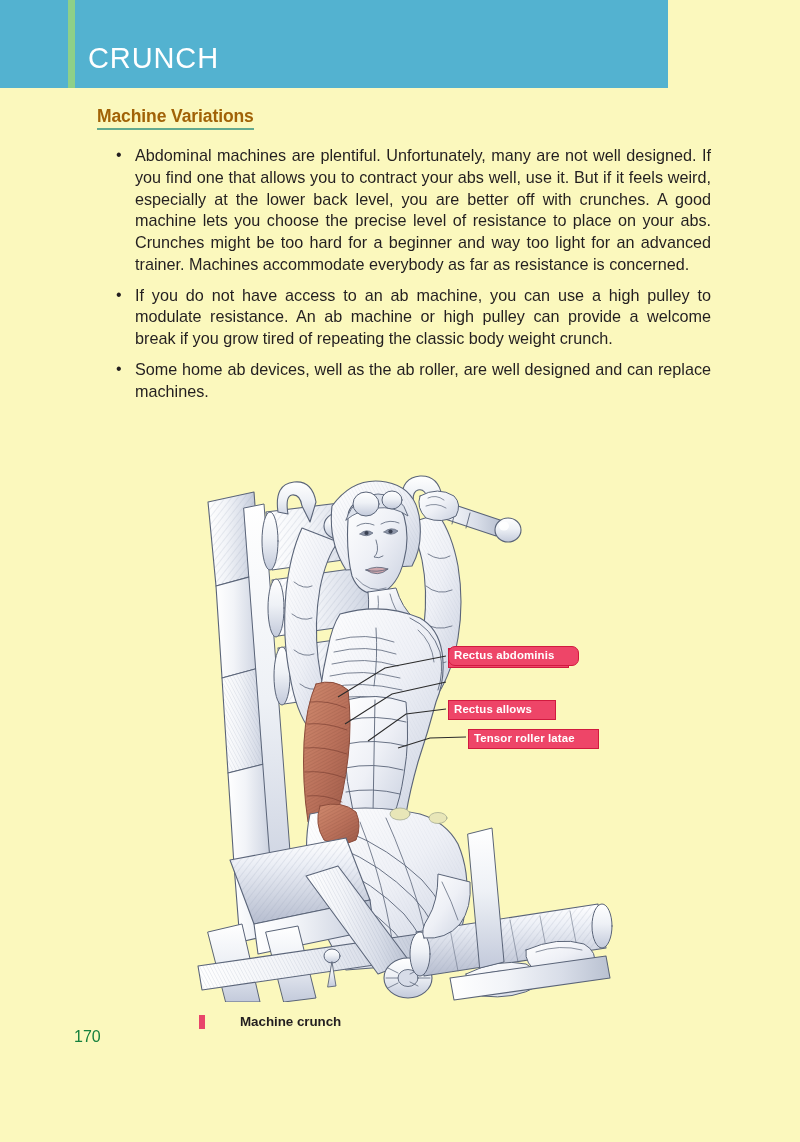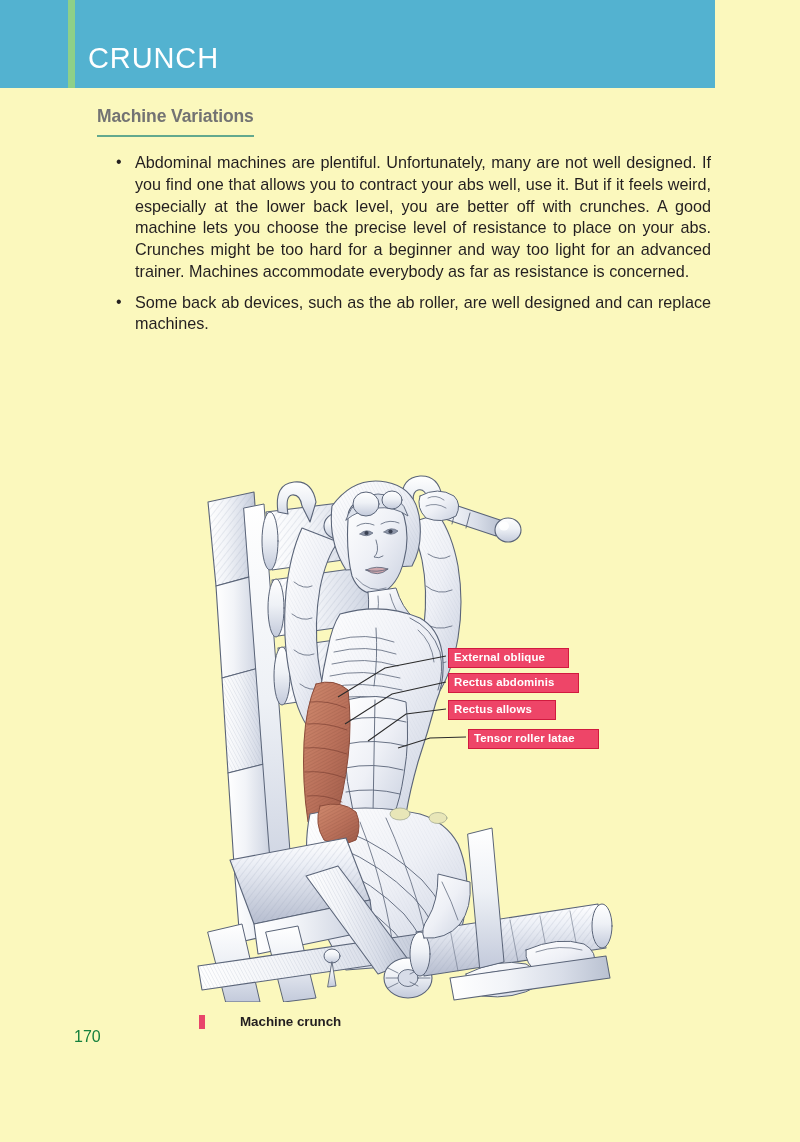--- a/index.html
+++ b/index.html
@@ -20,21 +20,20 @@
   }
 
   
   .header {
     position: absolute;
     left: 0;
     top: 0;
     width: 668px;
     height: 88px;
     background: #53b2d0;
-    padding-left: 47px;
   }
   .header-stripe {
     position: absolute;
     left: 68px;
     top: 0;
     width: 7px;
     height: 88px;
     background: #8ed089;
   }
   .header-title {
@@ -51,24 +50,24 @@
   
   .content {
     position: absolute;
     left: 97px;
     top: 106px;
     width: 615px;
   }
   .section-heading {
     font-size: 17.5px;
     font-weight: bold;
-    color: #737373;
+    color: #a16207;
     letter-spacing: -0.1px;
     display: inline-block;
-    padding-bottom: 8px;
+    padding-bottom: 1px;
     border-bottom: 2.2px solid #63a98e;
     margin: 0 0 14px 0;
     line-height: 1.2;
   }
   .bullet-list {
     list-style: none;
     margin: 1px;
     padding: 0;
   }
   .bullet-item {
@@ -107,21 +106,21 @@
     border: 1.4px solid #d11a3f;
     color: #ffffff;
     font-size: 11.4px;
     font-weight: bold;
     letter-spacing: 0.15px;
     line-height: 1;
     padding: 3px 23px 4px 5px;
     white-space: nowrap;
   }
   .lbl-ext  { left: 448px; top: 648px; }
-  .lbl-rab  { left: 448px; top: 673px; }
+  .lbl-rab  { left: 448px; top: 646px; border-radius: 7px; }
   .lbl-rfem { left: 448px; top: 700px; }
   .lbl-tfl  { left: 468px; top: 729px; }
 
   .leaders {
     position: absolute;
     left: 0; top: 0;
     width: 800px; height: 1142px;
     pointer-events: none;
   }
 
@@ -164,21 +163,22 @@
 
   <div class="header">
     <div class="header-stripe"></div>
     <div class="header-title">CRUNCH</div>
   </div>
 
   <div class="content">
     <div class="section-heading">Machine Variations</div>
     <ul class="bullet-list">
       <li class="bullet-item">Abdominal machines are plentiful. Unfortunately, many are not well designed. If you find one that allows you to contract your abs well, use it. But if it feels weird, especially at the lower back level, you are better off with crunches. A good machine lets you choose the precise level of resistance to place on your abs. Crunches might be too hard for a beginner and way too light for an advanced trainer. Machines accommodate everybody as far as resistance is concerned.</li>
-      <li class="bullet-item">Some back ab devices, such as the ab roller, are well designed and can replace machines.</li>
+      <li class="bullet-item">If you do not have access to an ab machine, you can use a high pulley to modulate resistance. An ab machine or high pulley can provide a welcome break if you grow tired of repeating the classic body weight crunch.</li>
+      <li class="bullet-item">Some home ab devices, well as the ab roller, are well designed and can replace machines.</li>
     </ul>
   </div>
 
   <div class="figure">
     <svg width="460" height="540" viewBox="0 0 460 540" xmlns="http://www.w3.org/2000/svg" aria-hidden="true">
       <defs>
         <linearGradient id="metal" x1="0" y1="0" x2="1" y2="0">
           <stop offset="0%" stop-color="#ffffff"></stop>
           <stop offset="35%" stop-color="#f2f4f8"></stop>
           <stop offset="70%" stop-color="#d8dde8"></stop>

